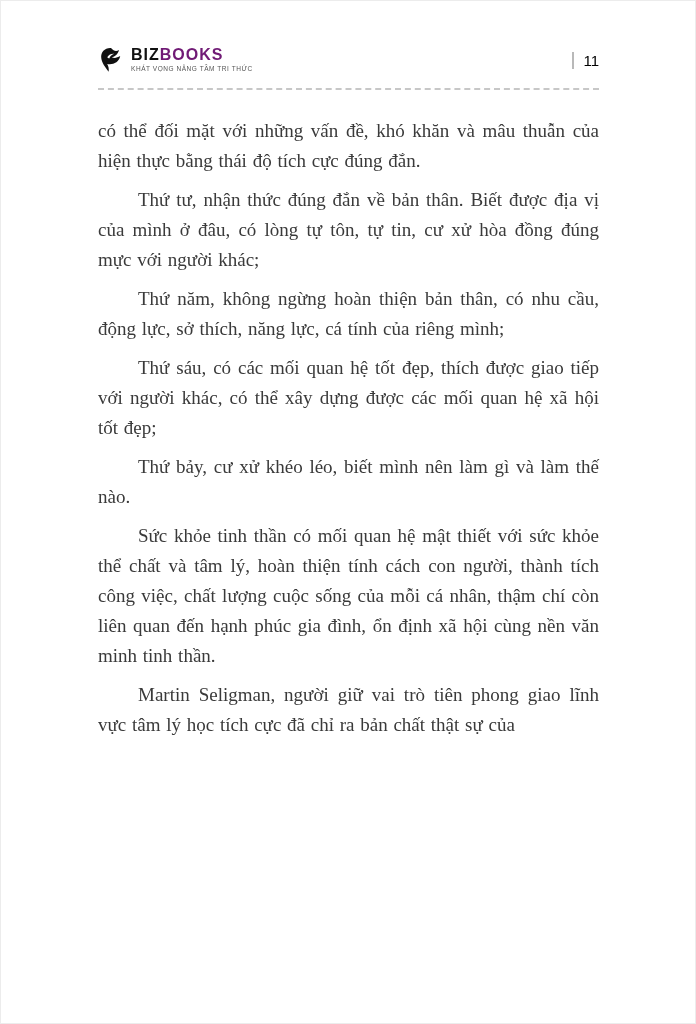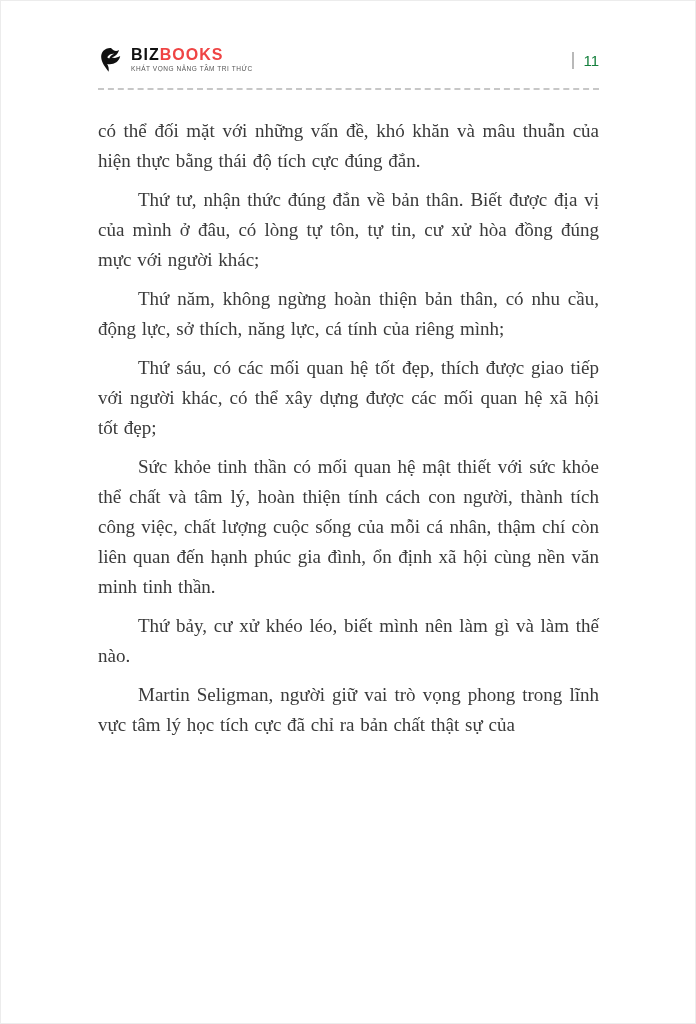--- a/index.html
+++ b/index.html
@@ -42,37 +42,37 @@
   }
   .logo-title {
     font-family: "Liberation Sans", sans-serif;
     font-weight: bold;
     font-size: 16px;
     letter-spacing: 1px;
     color: #111111;
     white-space: nowrap;
   }
   .logo-title .books {
-    color: #ef4444;
+    color: #701a75;
     font-weight: bold;
   }
   .logo-tagline {
     font-family: "Liberation Sans", sans-serif;
     font-size: 6.5px;
     letter-spacing: 0.55px;
     color: #555555;
     margin-top: 3px;
     white-space: nowrap;
   }
   .page-number {
     display: flex;
     align-items: center;
     font-family: "Liberation Sans", sans-serif;
     font-size: 15px;
-    color: #15803d;
+    color: #000000;
   }
   .page-number-bar {
     display: inline-block;
     width: 2px;
     height: 17px;
     background: #b9b9b9;
     margin-right: 9px;
   }
   .divider {
     border: none;
@@ -118,18 +118,18 @@
     </div>
   </div>
 
   <hr class="divider">
 
   <div class="content">
     <p class="no-indent">có thể đối mặt với những vấn đề, khó khăn và mâu thuẫn của hiện thực bằng thái độ tích cực đúng đắn.</p>
     <p>Thứ tư, nhận thức đúng đắn về bản thân. Biết được địa vị của mình ở đâu, có lòng tự tôn, tự tin, cư xử hòa đồng đúng mực với người khác;</p>
     <p>Thứ năm, không ngừng hoàn thiện bản thân, có nhu cầu, động lực, sở thích, năng lực, cá tính của riêng mình;</p>
     <p>Thứ sáu, có các mối quan hệ tốt đẹp, thích được giao tiếp với người khác, có thể xây dựng được các mối quan hệ xã hội tốt đẹp;</p>
+    <p>Thứ bảy, cư xử khéo léo, biết mình nên làm gì và làm thế nào.</p>
     <p>Sức khỏe tinh thần có mối quan hệ mật thiết với sức khỏe thể chất và tâm lý, hoàn thiện tính cách con người, thành tích công việc, chất lượng cuộc sống của mỗi cá nhân, thậm chí còn liên quan đến hạnh phúc gia đình, ổn định xã hội cùng nền văn minh tinh thần.</p>
-    <p>Thứ bảy, cư xử khéo léo, biết mình nên làm gì và làm thế nào.</p>
-    <p>Martin Seligman, người giữ vai trò vọng phong trong lĩnh vực tâm lý học tích cực đã chỉ ra bản chất thật sự của</p>
+    <p>Martin Seligman, người giữ vai trò tiên phong giao lĩnh vực tâm lý học tích cực đã chỉ ra bản chất thật sự của</p>
   </div>
 
 </div>
 
 </body></html>

